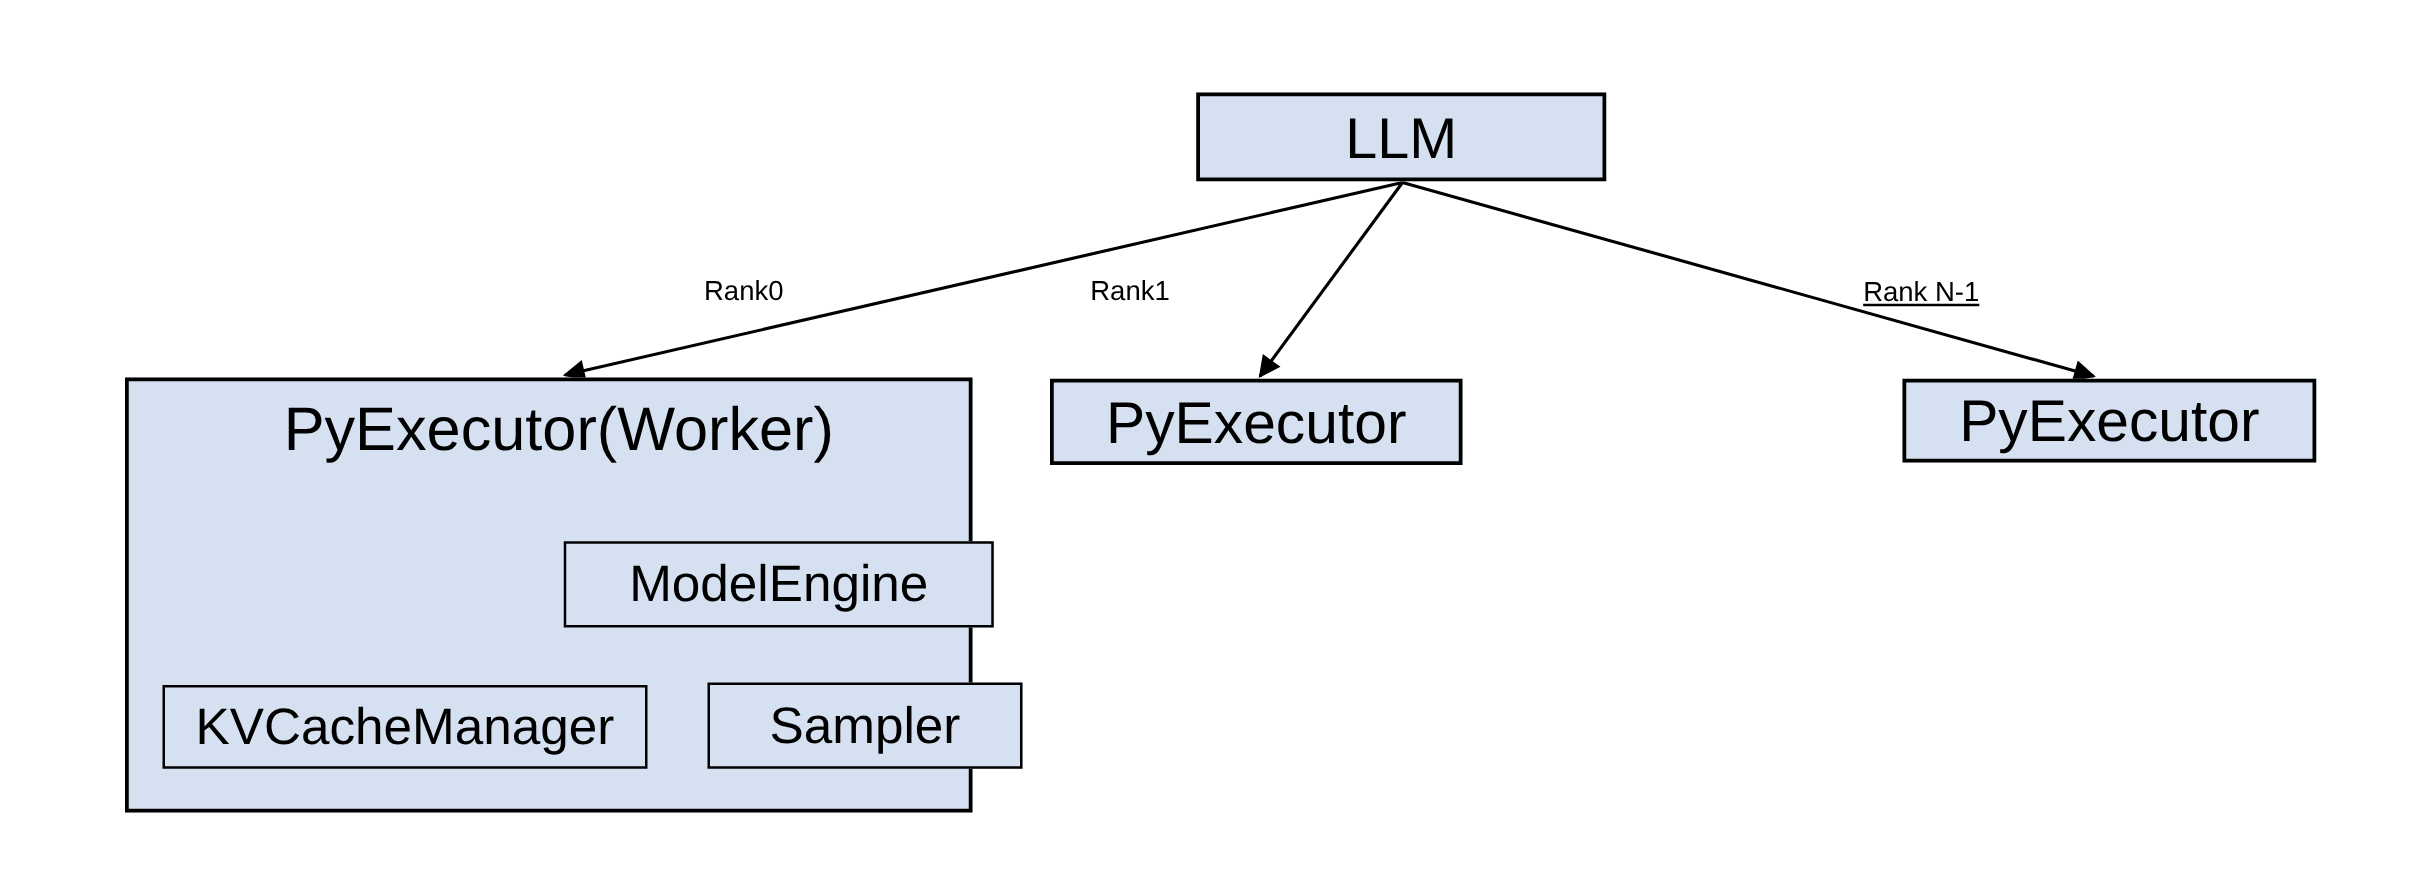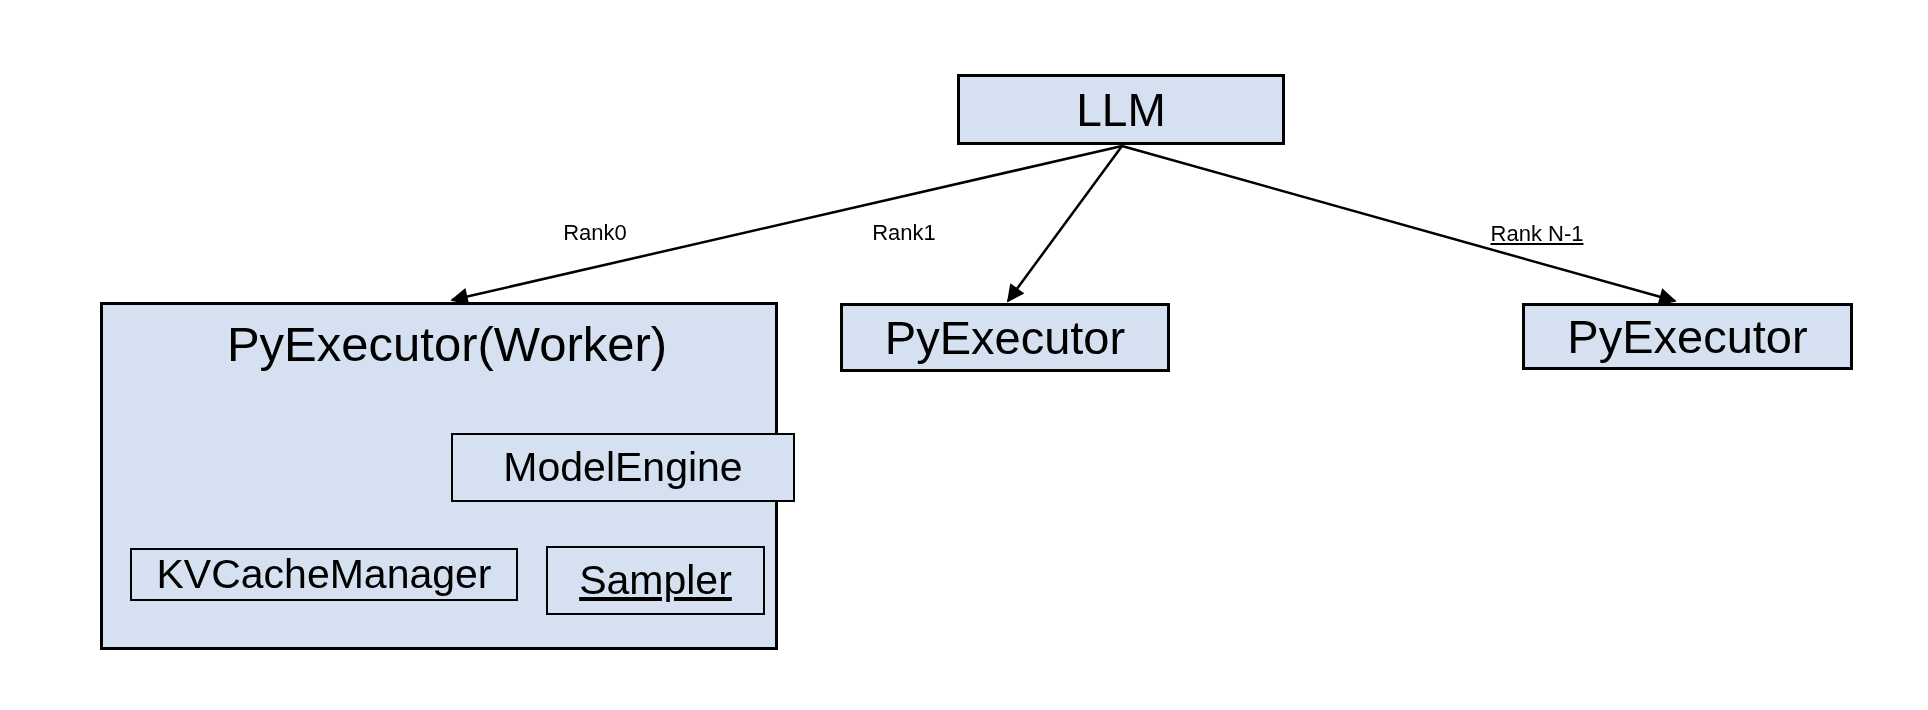--- a/index.html
+++ b/index.html
@@ -66,22 +66,22 @@
     border: 2px solid var(--node-border);
     display: flex;
     align-items: center;
     justify-content: center;
     font-size: 41px;
     line-height: 1;
     white-space: nowrap;
   }
   .sub-scheduler { left: 27px;  top: 133px; width: 288px; height: 66px; }
   .sub-engine    { left: 348px; top: 128px; width: 344px; height: 69px; }
-  .sub-kvcache   { left: 27px;  top: 243px; width: 388px; height: 53px; }
-  .sub-sampler   { left: 443px; top: 241px; width: 219px; height: 69px; text-decoration: underline; }
+  .sub-kvcache   { left: 27px;  top: 243px; width: 388px; height: 67px; }
+  .sub-sampler   { left: 463px; top: 241px; width: 252px; height: 69px; }
 
   .edge-label {
     position: absolute;
     transform: translate(-50%, -50%);
     font-size: 22px;
     line-height: 1;
     white-space: nowrap;
   }
   .label-rank0 { left: 595px;  top: 233px; }
   .label-rank1 { left: 888px;  top: 233px; margin-left: 16px; }

